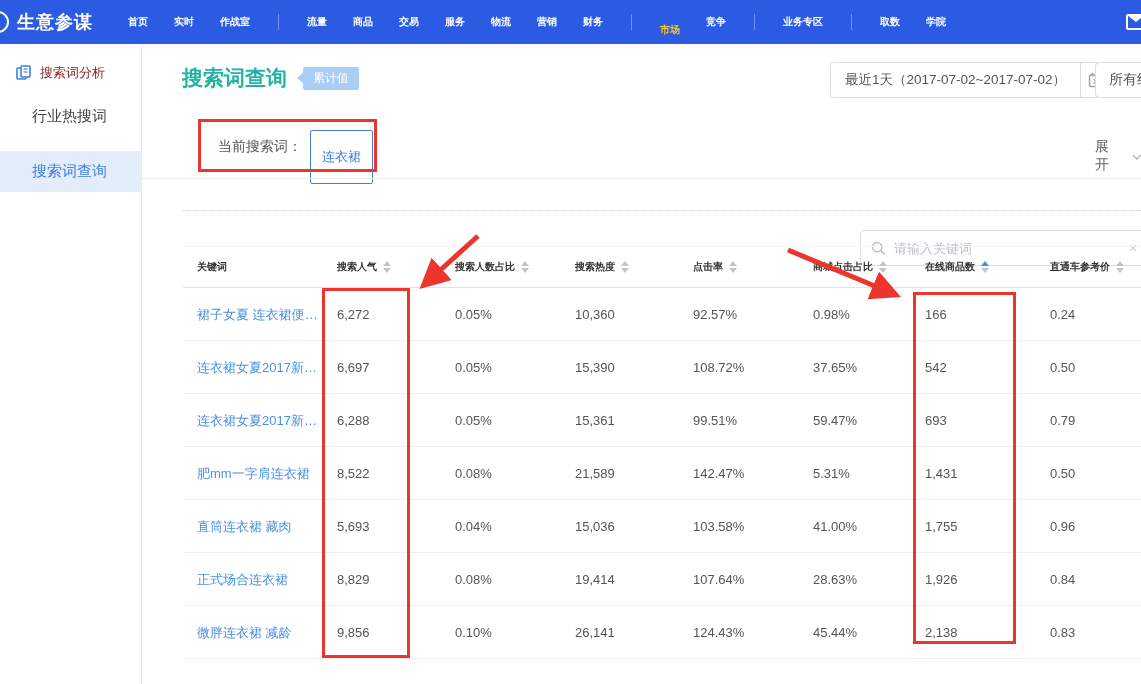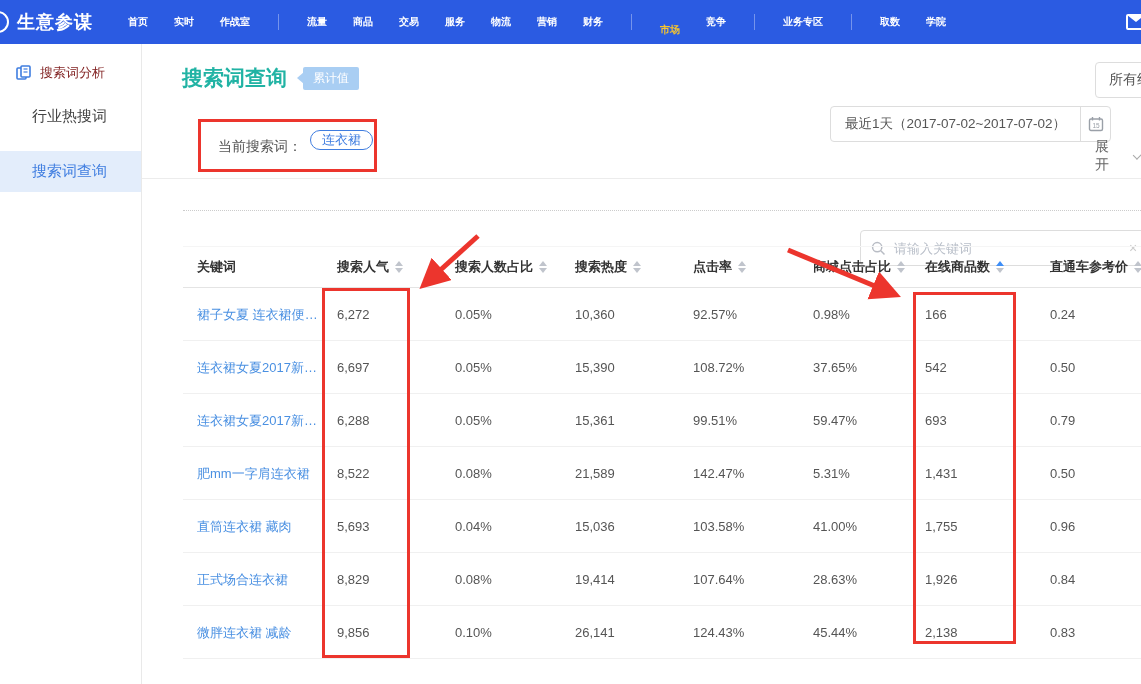--- a/index.html
+++ b/index.html
@@ -36,46 +36,46 @@
   
   .main{position:absolute;top:44px;left:142px;width:999px;height:640px;background:#fff;overflow:hidden;}
 
   .page-title{position:absolute;left:40px;top:20px;font-size:21px;font-weight:700;color:var(--title-teal);display:flex;align-items:center;}
   .badge{position:relative;margin-left:16px;background:var(--badge-blue);color:#fff;font-size:12px;font-weight:400;
     padding:3px 10px;border-radius:2px;}
   .badge::before{content:"";position:absolute;left:-6px;top:50%;transform:translateY(-50%);
     border:6px solid transparent;border-right:7px solid var(--badge-blue);border-left:0;}
 
   .date-group{position:absolute;left:688px;top:18px;height:36px;display:flex;align-items:stretch;
-    border:1px solid #ddd;border-radius:4px;background:#fff;margin-top:44px;}
+    border:1px solid #ddd;border-radius:4px;background:#fff;}
   .date-text{display:flex;align-items:center;padding:0 14px;font-size:13.5px;color:#555;white-space:nowrap;cursor:pointer;}
   .date-cal{display:flex;align-items:center;justify-content:center;width:30px;border-left:1px solid #ddd;cursor:pointer;}
   .terminal-btn{position:absolute;left:953px;top:18px;height:36px;width:110px;border:1px solid #ddd;border-radius:4px;
     background:#fff;font-size:14px;color:#555;display:flex;align-items:center;padding-left:13px;cursor:pointer;white-space:nowrap;}
 
   .filter-label{position:absolute;left:76px;top:94px;font-size:14px;color:#555;}
   .keyword-chip{position:absolute;left:168px;top:86px;border:1px solid var(--sidebar-active-text);color:var(--sidebar-active-text);
-    font-size:13px;padding:0 11px;border-radius:10px;background:#fff;cursor:pointer;}
+    font-size:13px;padding:17px 11px;border-radius:2px;background:#fff;cursor:pointer;}
   .expand-btn{position:absolute;left:953px;top:94px;font-size:14px;color:#666;display:flex;align-items:center;gap:22px;cursor:pointer;}
   .chevron{width:9px;height:9px;border-right:1.5px solid #aaa;border-bottom:1.5px solid #aaa;transform:rotate(45deg);margin-top:-4px;}
 
   .hr-solid{position:absolute;left:0;right:0;top:134px;height:1px;background:#ececec;}
   .hr-dotted{position:absolute;left:41px;right:0;top:166px;border-top:1px dotted #ccc;}
 
   .search-box{position:absolute;left:718px;top:186px;width:300px;height:36px;border:1px solid #ddd;border-radius:4px;
     display:flex;align-items:center;padding:0 10px;background:#fff;}
   .search-box input{border:none;outline:none;flex:1;font-size:13px;color:#555;margin-left:8px;font-family:inherit;}
   .search-box input::placeholder{color:#b9bfc9;}
   .search-clear{position:absolute;left:268px;color:#ccc;font-size:14px;cursor:pointer;}
 
   
   .table{position:absolute;left:41px;top:202px;width:1013px;}
   .t-head{display:flex;height:42px;align-items:center;border-bottom:1px solid #e4e4e4;border-top:1px solid #f5f5f5;}
   .t-cell{padding-left:14px;flex:0 0 auto;display:flex;align-items:center;gap:6px;}
-  .t-head .t-cell{font-size:13px;font-weight:700;color:#333;cursor:pointer;}
+  .t-head .t-cell{font-size:10px;font-weight:700;color:#333;cursor:pointer;}
   .t-row{display:flex;height:53px;align-items:center;border-bottom:1px solid #f0f0f0;font-size:13px;color:#555;}
   .t-row .t-cell:first-child{color:var(--link-blue);cursor:pointer;overflow:hidden;white-space:nowrap;text-overflow:ellipsis;display:block;line-height:53px;}
   .c0{width:140px}.c1{width:118px}.c2{width:120px}.c3{width:118px}
   .c4{width:120px}.c5{width:112px}.c6{width:125px}.c7{width:160px}
   .sort{display:inline-flex;flex-direction:column;gap:2px;}
   .sort i{display:block;width:0;height:0;border-left:4px solid transparent;border-right:4px solid transparent;}
   .sort .up{border-bottom:5px solid #c0c4cc;}
   .sort .down{border-top:5px solid #c0c4cc;}
   .sort.asc .up{border-bottom-color:#3E8EF7;}
 

